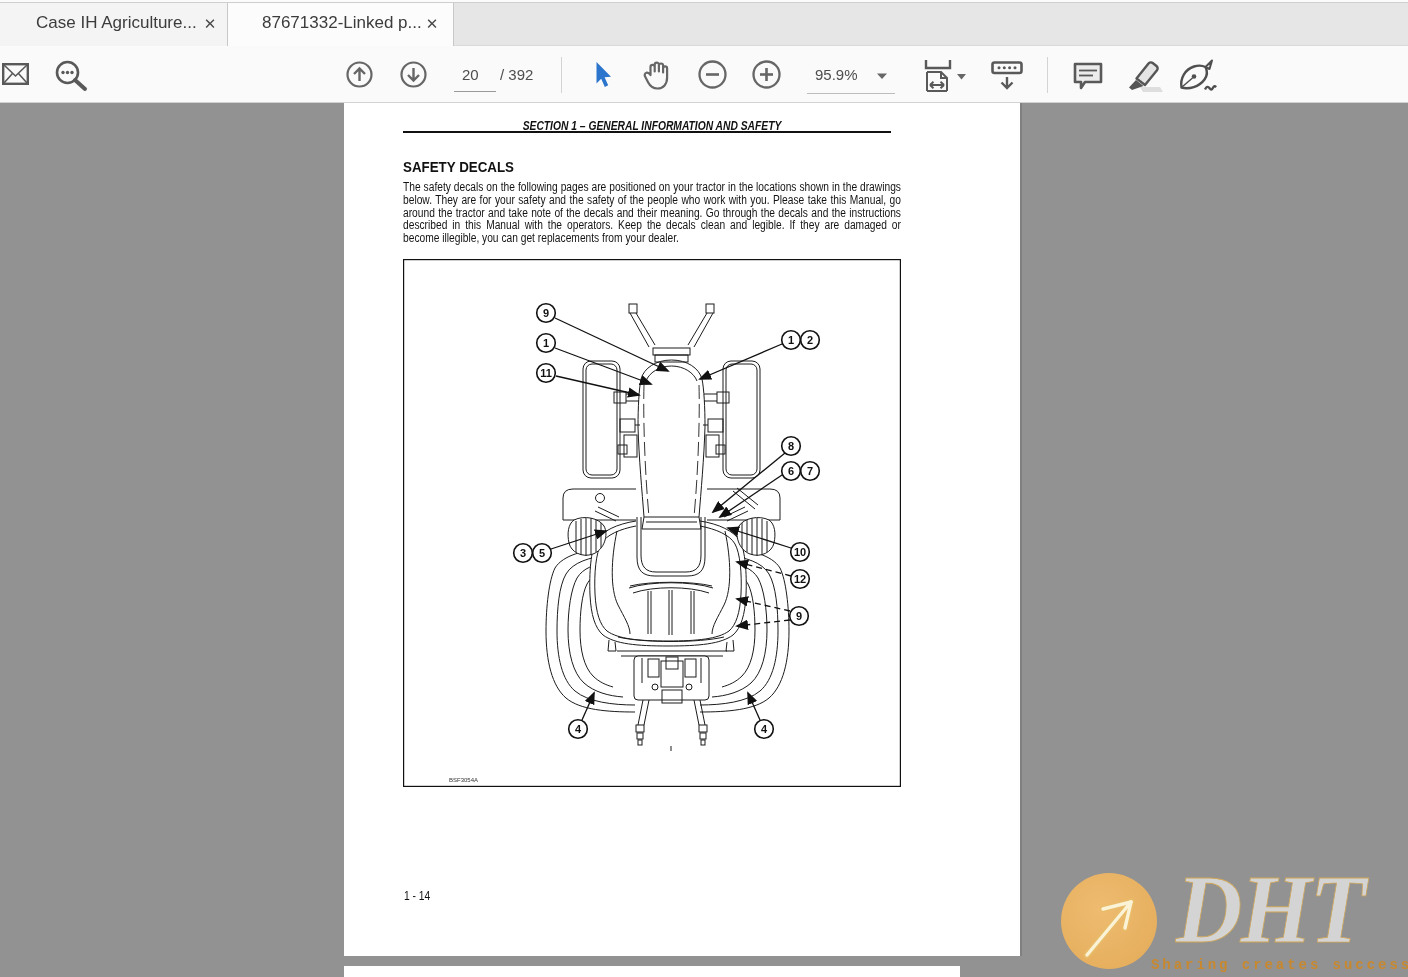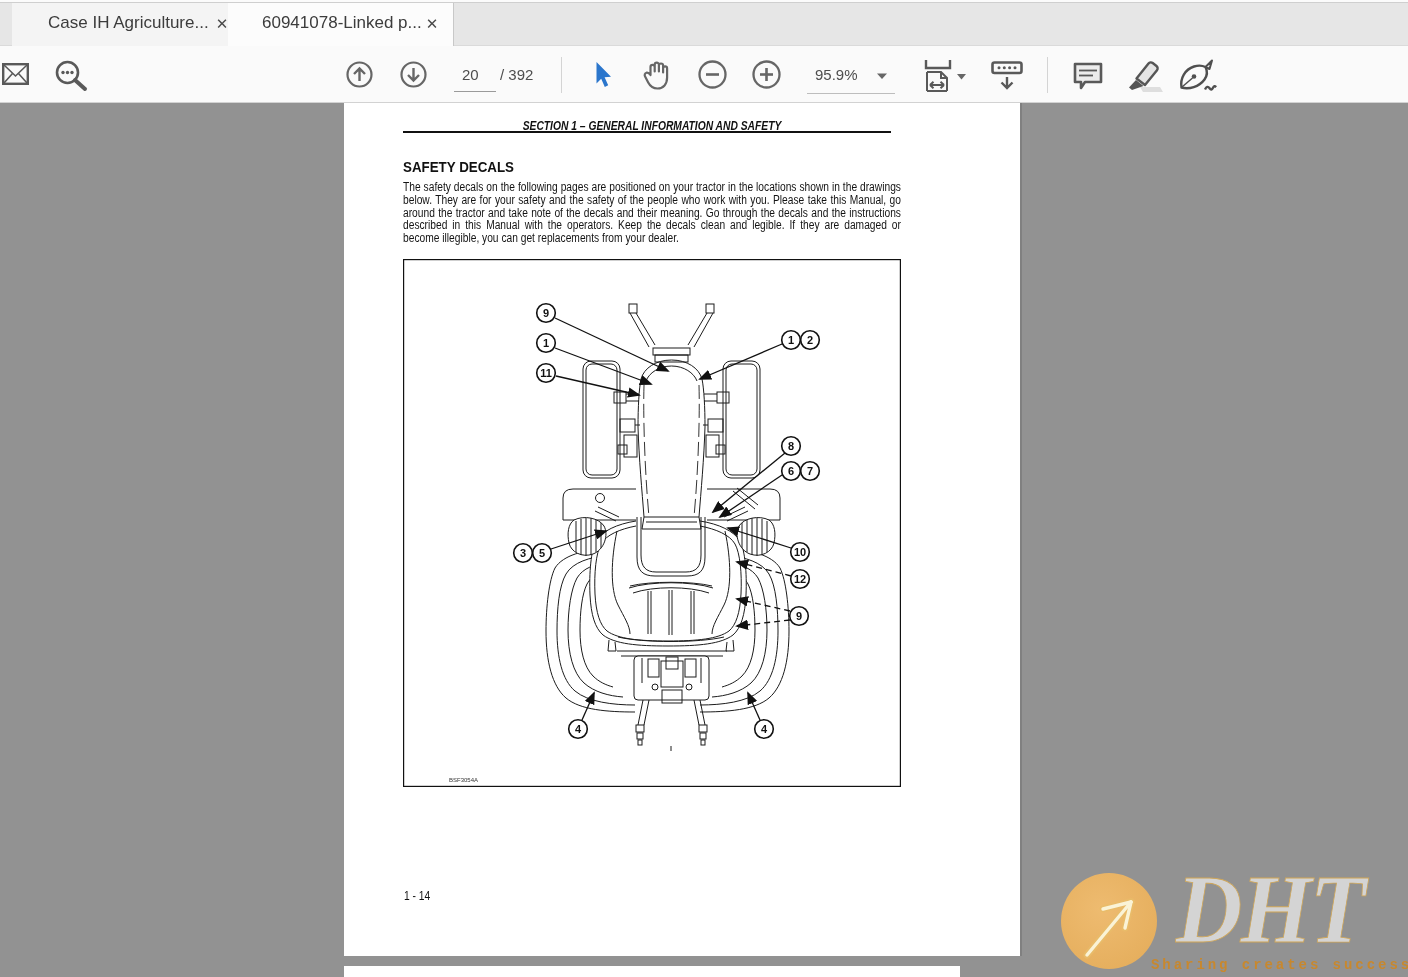--- a/index.html
+++ b/index.html
@@ -2,21 +2,21 @@
 <html><head>
 <meta charset="utf-8">
 <style>
   html,body{margin:0;padding:0;width:1408px;height:977px;overflow:hidden;
     font-family:"Liberation Sans",sans-serif;}
   .abs{position:absolute;}
   
   #tabbar{position:absolute;left:0;top:0;width:1408px;height:46px;background:#e6e6e6;box-shadow:inset 0 -1px 0 #dadada;}
   #tabbar .topstrip{position:absolute;left:0;top:0;width:1408px;height:2px;background:#fbfbfb;border-bottom:1px solid #cfcfcf;}
   .tab{position:absolute;top:3px;height:43px;}
-  #tab1{left:0;width:227px;background:#f4f4f4;border-right:1px solid #c8c8c8;margin-left:12px;}
+  #tab1{left:0;width:227px;background:#f4f4f4;border-right:1px solid #c8c8c8;}
   #tab2{left:228px;width:225px;background:#fcfcfc;border-right:1px solid #c8c8c8;box-shadow:0 1px 0 #fcfcfc;}
   .tabtxt{position:absolute;top:10px;font-size:17px;color:#3c3c3c;white-space:nowrap;}
   .tabx{position:absolute;top:9px;width:24px;height:24px;color:#4a4a4a;font-size:15px;text-align:center;line-height:24px;}
   
   #toolbar{position:absolute;left:0;top:46px;width:1408px;height:57px;background:#fafafa;border-bottom:1px solid #d2d2d2;box-sizing:border-box;}
   #toolbar svg{position:absolute;}
   .tbtxt{position:absolute;font-size:15px;color:#4d4d4d;}
   .divider{position:absolute;top:11px;width:1px;height:36px;background:#d4d4d4;}
   
   
@@ -44,21 +44,21 @@
 </head>
 <body>
 
 <div id="tabbar">
   <div class="topstrip"></div>
   <div class="tab" id="tab1">
     <span class="tabtxt" style="left:36px;">Case IH Agriculture...</span>
     <span class="tabx" style="left:198px;">✕</span>
   </div>
   <div class="tab" id="tab2">
-    <span class="tabtxt" style="left:34px;">60941078-Linked p...</span>
+    <span class="tabtxt" style="left:34px;">87671332-Linked p...</span>
     <span class="tabx" style="left:192px;">✕</span>
   </div>
 </div>
 
 <div id="toolbar">
 
   <svg style="left:2px;top:17px;" width="27" height="22" viewBox="0 0 27 22">
     <rect x="1.2" y="1.2" width="24.6" height="19.6" fill="none" stroke="#595959" stroke-width="2.4"></rect>
     <path d="M2 2 L13.5 13 L25 2" fill="none" stroke="#595959" stroke-width="1.6"></path>
     <path d="M2 20 L10.5 10.5 M25 20 L16.5 10.5" fill="none" stroke="#595959" stroke-width="1.6"></path>

